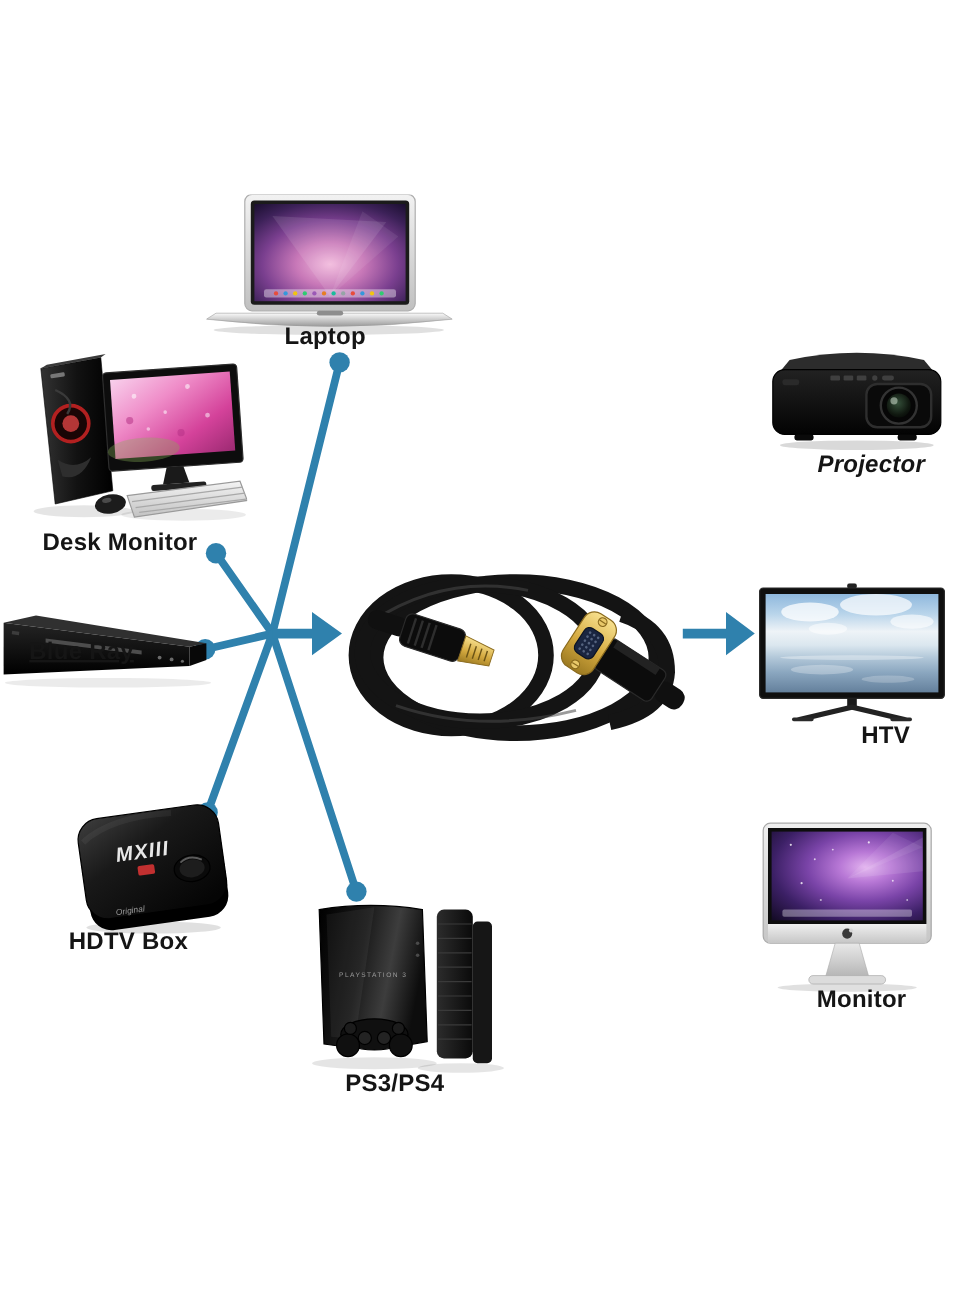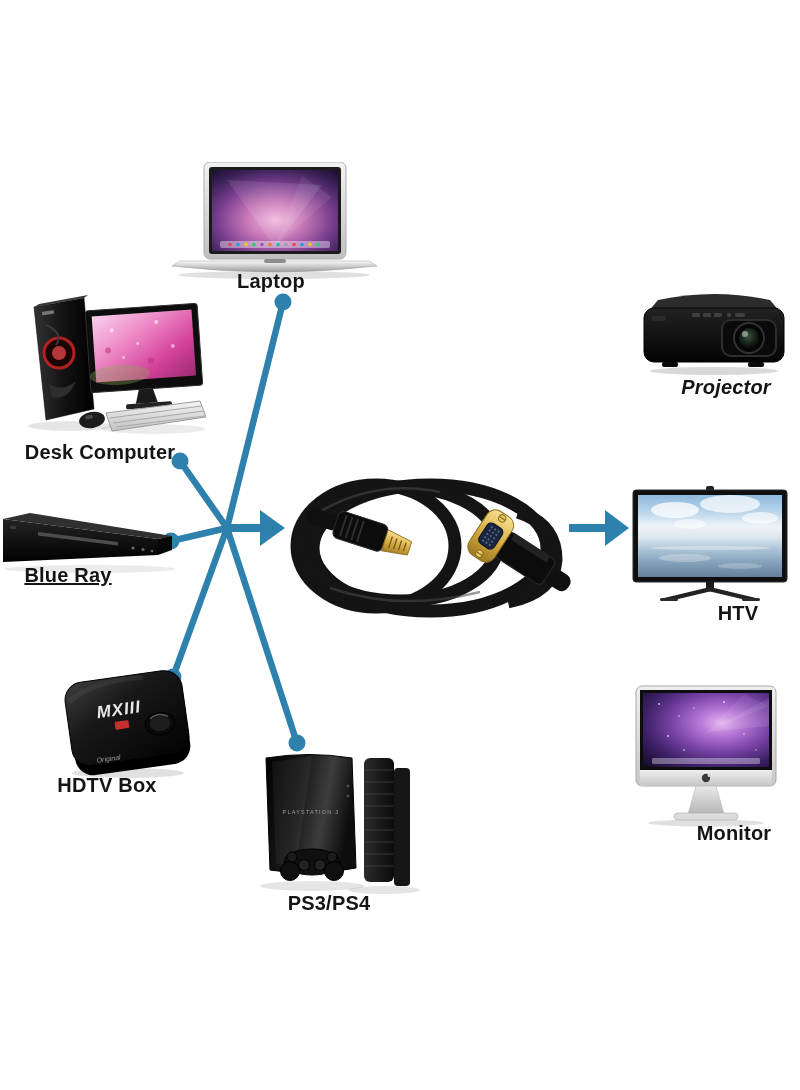--- a/index.html
+++ b/index.html
@@ -22,26 +22,26 @@
   #dev-blueray  {left:0px;  top:512px;width:182px;height:66px;}
   #dev-hdtvbox  {left:58px; top:654px;width:140px;height:128px;}
   #dev-ps3      {left:252px;top:750px;width:175px;height:148px;}
   #dev-cable    {left:280px;top:460px;width:292px;height:170px;}
   #dev-projector{left:636px;top:284px;width:156px;height:96px;}
   #dev-htv      {left:630px;top:486px;width:160px;height:120px;}
   #dev-monitor  {left:624px;top:684px;width:164px;height:144px;}
   
   #lbl-laptop   {left:271px;top:270px;}
   #lbl-desk     {left:100px;top:441px;}
-  #lbl-blueray  {left:68px; top:564px;text-decoration:underline;}
+  #lbl-blueray  {left:68px; top:532px;text-decoration:underline;}
   #lbl-hdtvbox  {left:107px;top:774px;}
   #lbl-ps3      {left:329px;top:892px;text-align:center;}
   #lbl-projector{left:726px;top:376px;font-style:italic;}
   #lbl-htv      {left:738px;top:602px;}
-  #lbl-monitor  {left:718px;top:822px;margin-left:16px;}
+  #lbl-monitor  {left:718px;top:822px;}
 </style>
 </head>
 <body style="background: rgb(255, 255, 255);">
 
 <div class="canvas">
 
   <svg class="connections" width="800" height="1090" viewBox="0 0 800 1090">
     <g class="accent-stroke" stroke="#2f81ad" stroke-width="6.5" stroke-linecap="round" fill="none">
       <line x1="283" y1="302" x2="227" y2="528"></line>
       <line x1="180" y1="461" x2="227" y2="528"></line>
@@ -149,21 +149,21 @@
         <rect x="104" y="110" width="46" height="5" rx="2" fill="#222"></rect>
       </g>
       <polygon points="88,120 182,108 188,124 94,138" fill="url(#g-kb)" stroke="#9a9a9a"></polygon>
       <line x1="92" y1="125" x2="184" y2="113" stroke="#a8a8a8" stroke-width="1"></line>
       <line x1="95" y1="130" x2="186" y2="118" stroke="#a8a8a8" stroke-width="1"></line>
       <line x1="98" y1="134" x2="187" y2="123" stroke="#a8a8a8" stroke-width="1"></line>
       <ellipse cx="74" cy="127" rx="13" ry="8" fill="#1c1c1c" transform="rotate(-10 74 127)"></ellipse>
       <ellipse cx="71" cy="124" rx="4" ry="2" fill="#4a4a4a" transform="rotate(-10 71 124)"></ellipse>
     </svg>
   </figure>
-  <div class="label" id="lbl-desk">Desk Computer</div>
+  <div class="label" id="lbl-desk">Desk Monitor</div>
 
   <figure class="device" id="dev-blueray">
     <svg viewBox="0 0 182 66">
       <defs>
         <linearGradient id="g-brfront" x1="0" y1="0" x2="0" y2="1">
           <stop offset="0" stop-color="#242424"></stop>
             <stop offset="1" stop-color="#000000"></stop>
         </linearGradient>
       </defs>
       <ellipse cx="90" cy="57" rx="86" ry="4" fill="#000" opacity="0.08"></ellipse>

